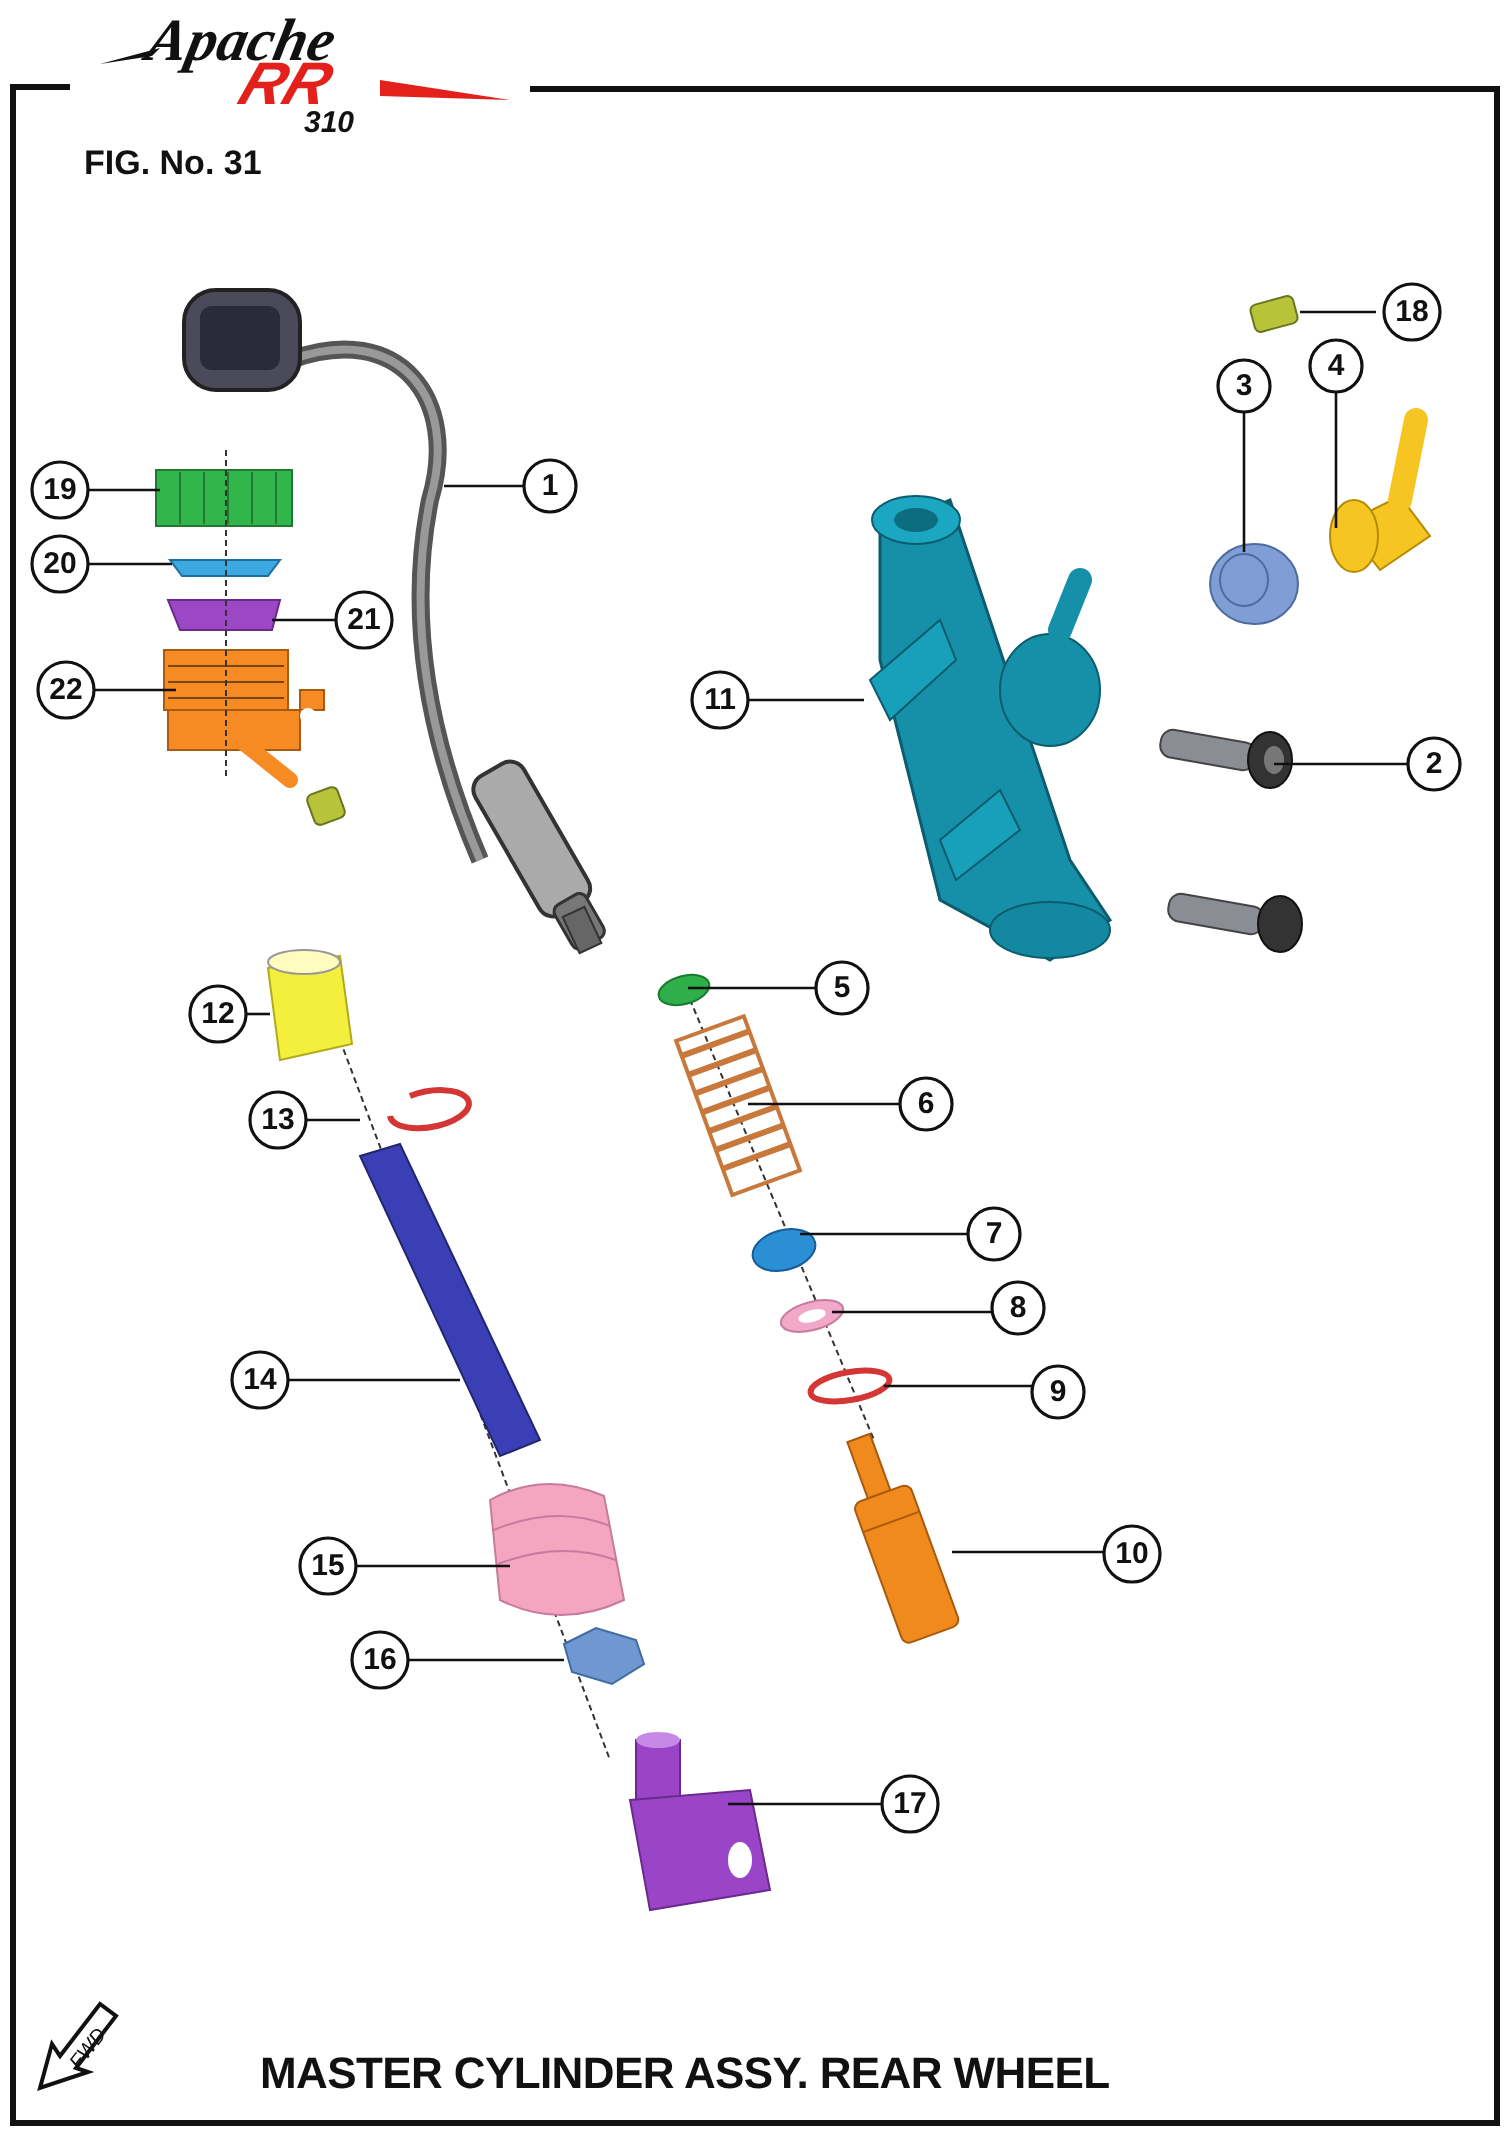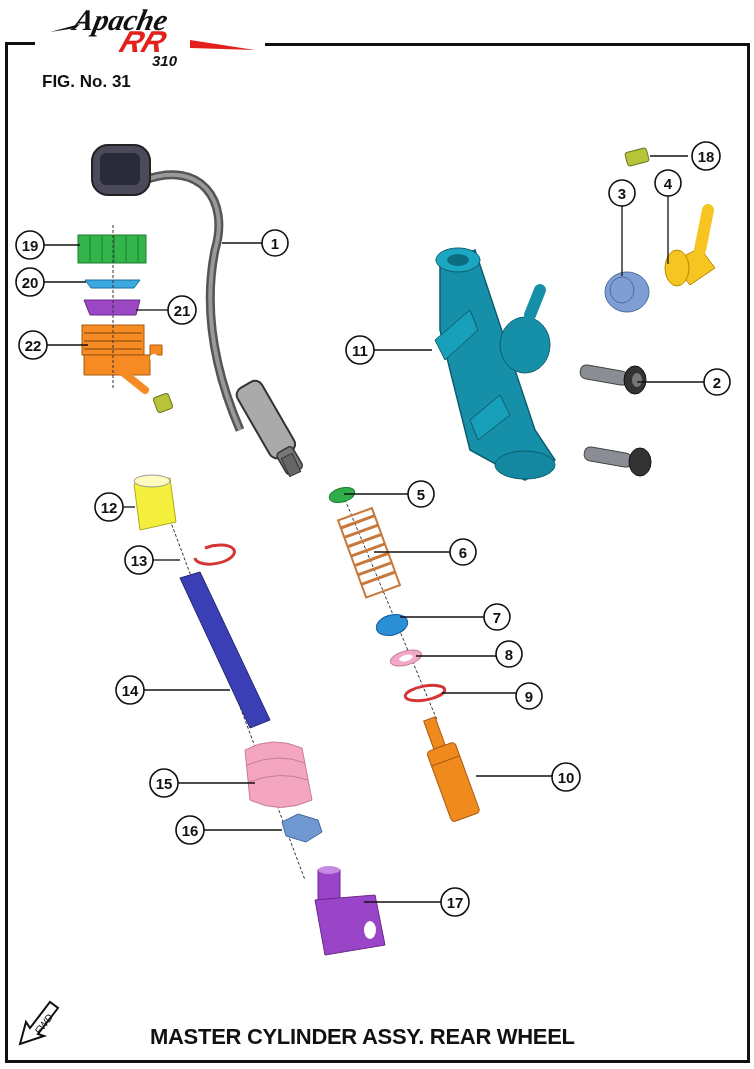--- a/index.html
+++ b/index.html
@@ -4,21 +4,21 @@
 <style>
   html,body{margin:0;padding:0;background:#fff;}
   body{width:754px;height:1069px;position:relative;overflow:hidden;font-family:"Liberation Sans",sans-serif;}
   .frame-left{position:absolute;left:5px;top:42px;width:3px;height:1020px;background:#111;}
   .frame-right{position:absolute;left:747px;top:44px;width:3px;height:1018px;background:#111;}
   .frame-bottom{position:absolute;left:5px;top:1060px;width:745px;height:3px;background:#111;}
   .frame-top-l{position:absolute;left:5px;top:42px;width:30px;height:3px;background:#111;}
   .frame-top-r{position:absolute;left:265px;top:43px;width:485px;height:3px;background:#111;}
   .logo{position:absolute;left:40px;top:2px;width:220px;height:68px;}
   .fig-no{position:absolute;left:18px;top:72px;font-weight:bold;font-size:17px;color:#111;margin-left:24px;}
-  .title{position:absolute;left:130px;top:1024px;font-weight:bold;font-size:22px;color:#111;letter-spacing:-0.3px;margin-left:20px;}
+  .title{position:absolute;left:130px;top:1024px;font-weight:bold;font-size:22px;color:#111;letter-spacing:-0.3px;}
   .fwd{position:absolute;left:18px;top:998px;width:44px;height:50px;}
   svg.diagram{position:absolute;left:0;top:0;}
   .callout circle{fill:#fff;stroke:#111;stroke-width:1.6;}
   .callout text{font-family:"Liberation Sans",sans-serif;font-size:15px;font-weight:bold;fill:#111;text-anchor:middle;dominant-baseline:central;}
   .leader{stroke:#111;stroke-width:1.3;fill:none;}
   .axis{stroke:#333;stroke-width:1;stroke-dasharray:3 2;fill:none;}
 </style>
 </head>
 <body>
 

